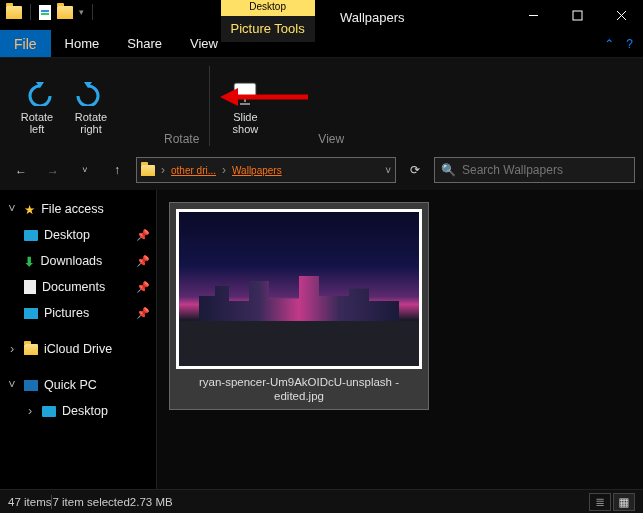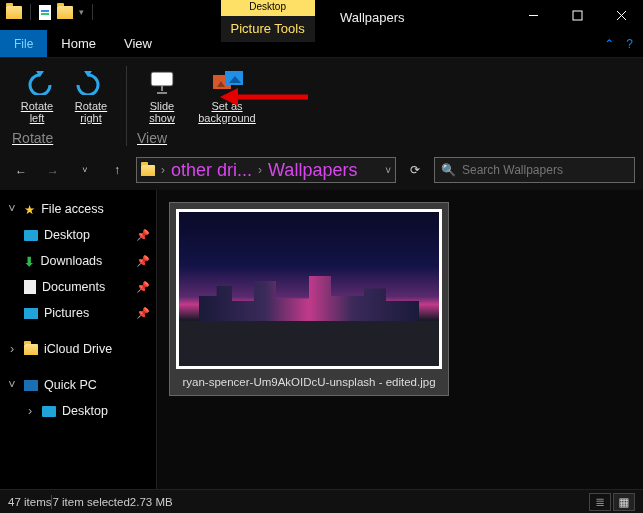--- a/index.html
+++ b/index.html
@@ -17,60 +17,60 @@
   .context-tab-wrap { display:flex; flex-direction:column; margin-left:120px; }
   .context-label { background:#ffe066; color:#000; height:14px; font-size:10px; text-align:center; padding:0 12px; line-height:14px;}
   .context-tab { background:#1a1a1a; color:#ffe066; height:28px; padding:0 10px; font-size:13px; border-top:2px solid #ffe066; line-height:26px; text-align:center;}
   .title-text { position:absolute; left:340px; top:10px; font-size:13px; color:#eee;}
   .win-controls { position:absolute; right:0; top:0; display:flex;}
   .wbtn { width:44px; height:30px; display:flex; align-items:center; justify-content:center; color:#fff;}
   .wbtn svg { width:11px; height:11px; stroke:#fff; stroke-width:1; fill:none;}
 
   
   .tabbar { display:flex; align-items:stretch; height:28px; background:#000; border-bottom:1px solid #1a1a1a;}
-  .file-tab { background:#0063b1; color:#7dd3fc; padding:0 14px; display:flex; align-items:center; font-size:12px;}
+  .file-tab { background:#0063b1; color:#fdba74; padding:0 14px; display:flex; align-items:center; font-size:14px;}
   .mtab { color:#eee; padding:0 14px; display:flex; align-items:center; font-size:13px;}
   .tab-right { margin-left:auto; display:flex; gap:12px; padding-right:10px; align-items:center; color:#0a84ff;}
 
   
   .ribbon { background:#111; height:92px; display:flex; padding:4px 8px 0 8px; position:relative;}
-  .rgroup { display:flex; flex-direction:column; padding:0 4px;text-decoration:underline;}
+  .rgroup { display:flex; flex-direction:row; align-items:center; padding:0 4px;}
   .rgroup-items { display:flex; gap:4px;}
   .rbtn { display:flex; flex-direction:column; align-items:center; width:50px; padding:4px 2px; text-align:center; cursor:pointer;}
   .rbtn.wide { width:72px;}
   .rbtn .ricon { width:32px; height:32px; display:flex; align-items:center; justify-content:center; margin-bottom:2px;}
   .rbtn .rlbl { font-size:11px; line-height:12px; color:#ddd;}
-  .rgroup-label { font-size:14px; color:#888; margin-top:auto; padding-bottom:4px;}
+  .rgroup-label { font-size:12px; color:#888; margin-top:auto; padding-bottom:4px;margin-left:48px;}
   .rsep { width:1px; background:#333; margin:4px 6px;}
   .arrow-annot { position:absolute; left:220px; top:24px; pointer-events:none;}
 
   
   .navbar { display:flex; align-items:center; height:40px; background:#111; padding:0 8px; gap:6px;}
   .nbtn { width:26px; height:26px; display:flex; align-items:center; justify-content:center; color:#ccc;}
   .addr { flex:0 0 260px; background:#1a1a1a; border:1px solid #666; height:26px; display:flex; align-items:center; padding:0 4px; gap:6px;}
-  .addr .seg { color:#d946ef; font-size:18px; white-space:nowrap;}
+  .addr .seg { color:#f97316; font-size:10px; white-space:nowrap;text-decoration:underline;}
   .addr .sep { color:#888;}
   .search { flex:1; background:#1a1a1a; border:1px solid #666; height:26px; display:flex; align-items:center; padding:0 6px; gap:6px; color:#888;}
   .search input { background:transparent; border:none; color:#ffffff; font-size:12px; outline:none; flex:1;}
 
   
   .body { flex:1; display:flex; background:#000; overflow:hidden;}
   .nav { width:156px; background:#000; padding:6px 0; overflow-y:auto;}
   .nav-item { display:flex; align-items:center; height:26px; padding:0 6px; gap:6px; color:#eee; font-size:12.5px;}
   .nav-item .exp { width:12px; text-align:center; color:#aaa;}
   .nav-item.sub { padding-left:24px;}
   .pin { margin-left:auto; color:#666; font-size:11px;}
   .star-ico{color:#ffcc33;}
   .blue-ico{width:14px;height:11px;background:#1fa3d8;border-radius:1px;display:inline-block;}
   .dl-ico{color:#2eb84b;font-weight:bold;}
   .doc-small{width:12px;height:14px;background:#eee;display:inline-block;position:relative;}
   .pic-ico{width:14px;height:11px;background:#1fa3d8;display:inline-block;position:relative;}
   .pc-ico{width:14px;height:11px;background:#1a6fb3;display:inline-block;}
   .content { flex:1; background:#0a0a0a; padding:12px; overflow:auto; border-left:1px solid #222;}
-  .thumb { width:280px; background:#3a3a3a; border:1px solid #666; padding:6px 6px 0 6px; display:flex; flex-direction:column; align-items:center;}
+  .thumb { width:260px; background:#3a3a3a; border:1px solid #666; padding:6px 6px 0 6px; display:flex; flex-direction:column; align-items:center;}
   .thumb-img { width:100%; height:160px; background:linear-gradient(180deg,#0a0a28 0%,#131347 35%,#5a2a6e 55%,#c23a8a 60%,#1a1a2a 70%,#111 100%); border:3px solid #fff; position:relative; overflow:hidden;}
   .bldgs{position:absolute;bottom:40px;left:20px;right:20px;height:50px;background:linear-gradient(90deg,#1a1a3a 0%,#3a2a5a 30%,#c23a8a 50%,#3a2a5a 70%,#1a1a3a 100%);clip-path:polygon(0 100%,0 40%,8% 40%,8% 20%,15% 20%,15% 50%,25% 50%,25% 10%,35% 10%,35% 45%,50% 45%,50% 0,60% 0,60% 40%,75% 40%,75% 25%,85% 25%,85% 50%,100% 50%,100% 100%);}
   .road{position:absolute;bottom:0;left:0;right:0;height:45px;background:#1f1f28;}
   .thumb-label { font-size:11.5px; color:#ddd; text-align:center; padding:6px 4px; line-height:14px;}
 
   
   .status { height:24px; background:#111; border-top:1px solid #222; display:flex; align-items:center; padding:0 8px; font-size:11.5px; color:#ccc;}
   .status .vsep{width:1px;height:14px;background:#444;}
   .status .viewbtns{margin-left:auto;display:flex;gap:2px;}
   .vbtn{width:22px;height:18px;border:1px solid #444;display:flex;align-items:center;justify-content:center;color:#888;}
@@ -111,20 +111,21 @@
             <line x1="1" y1="1" x2="10" y2="10"></line>
             <line x1="10" y1="1" x2="1" y2="10"></line>
           </svg>
         </div>
     </div>
   </div>
 
   <div class="tabbar">
     <div class="file-tab">File</div>
     <div class="mtab">Home</div>
+    <div class="mtab">Share</div>
     <div class="mtab">View</div>
     <div class="tab-right">
       <span style="color:#0a84ff">⌃</span>
       <span style="color:#0a84ff">?</span>
     </div>
   </div>
 
   <div class="ribbon">
     <div class="rgroup">
       <div class="rgroup-items">
@@ -156,31 +157,20 @@
           <div class="ricon">
               <svg width="30" height="26">
                 <rect x="4" y="3" width="22" height="14" rx="2" fill="#fff"></rect>
                 <rect x="4" y="3" width="22" height="14" rx="2" fill="none" stroke="#333"></rect>
                 <line x1="15" y1="17" x2="15" y2="22" stroke="#888" stroke-width="2"></line>
                 <line x1="10" y1="24" x2="20" y2="24" stroke="#888" stroke-width="2"></line>
               </svg>
             </div>
           <div class="rlbl">Slide show</div>
         </div>
-        <div class="rbtn wide">
-          <div class="ricon">
-              <svg width="34" height="26">
-                <rect x="2" y="6" width="18" height="14" fill="#d8572a"></rect>
-                <polygon points="6,18 10,12 14,18" fill="#8a3a1a"></polygon>
-                <rect x="14" y="2" width="18" height="14" fill="#1f8fe8"></rect>
-                <polygon points="18,14 24,7 30,14" fill="#0a5aa0"></polygon>
-              </svg>
-            </div>
-          <div class="rlbl">Set as background</div>
-        </div>
       </div>
       <div class="rgroup-label">View</div>
     </div>
     <svg class="arrow-annot" width="90" height="30">
       <line x1="88" y1="15" x2="14" y2="15" stroke="#e50000" stroke-width="5"></line>
       <polygon points="0,15 18,6 18,24" fill="#e50000"></polygon>
     </svg>
   </div>
 
   <div class="navbar">

